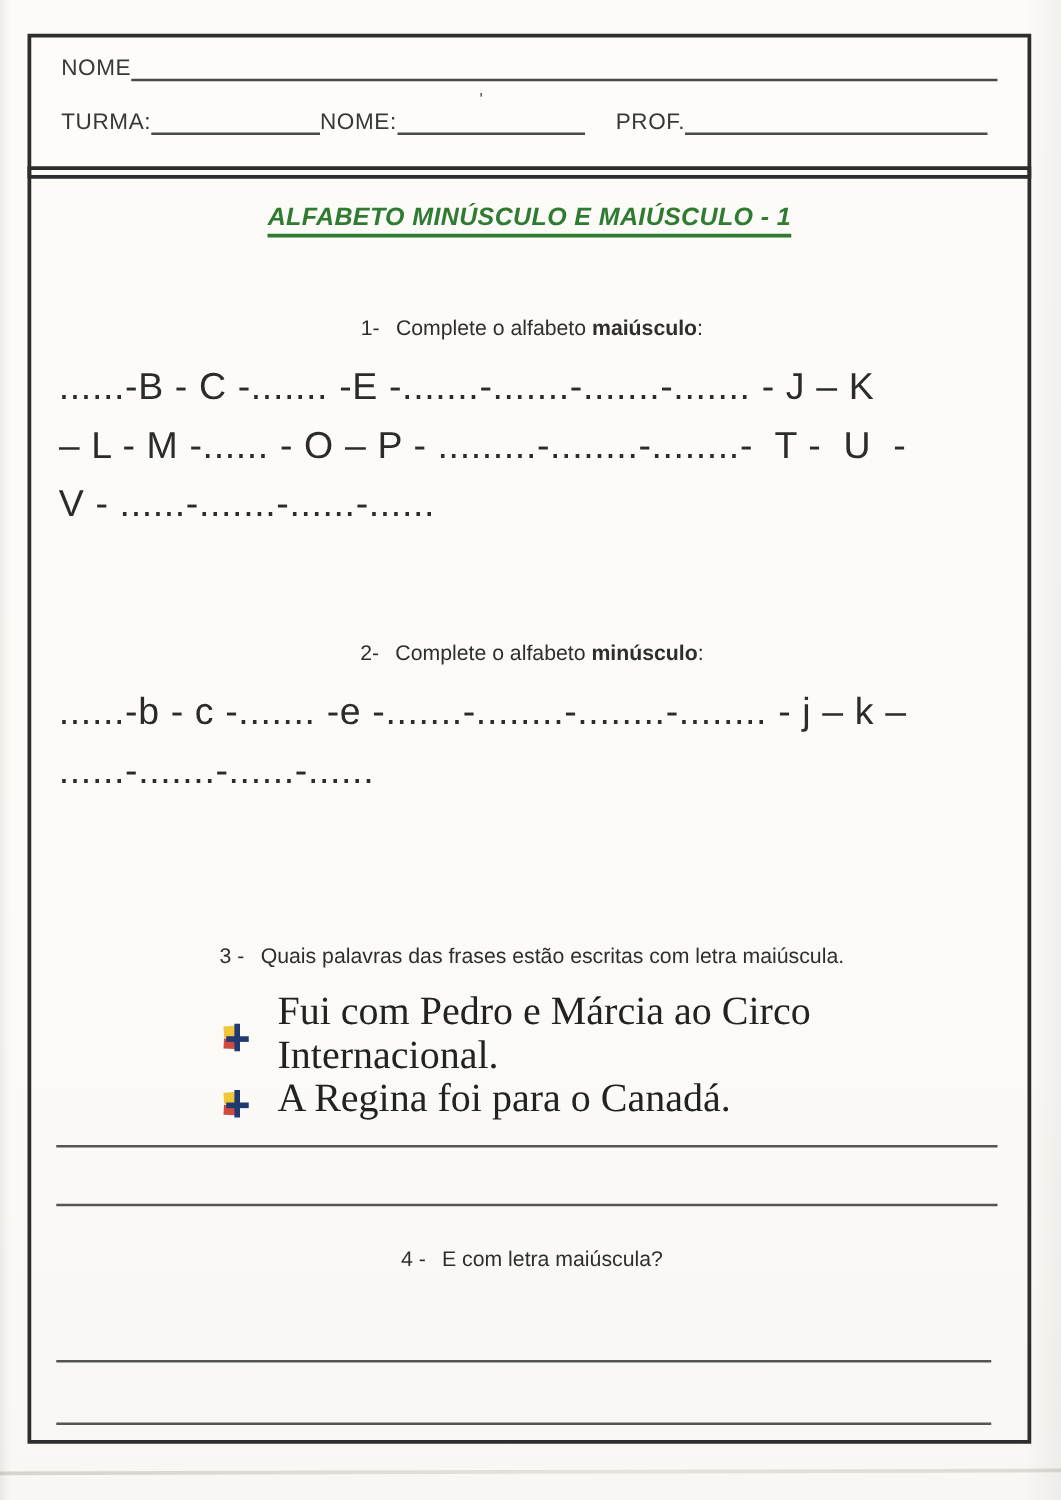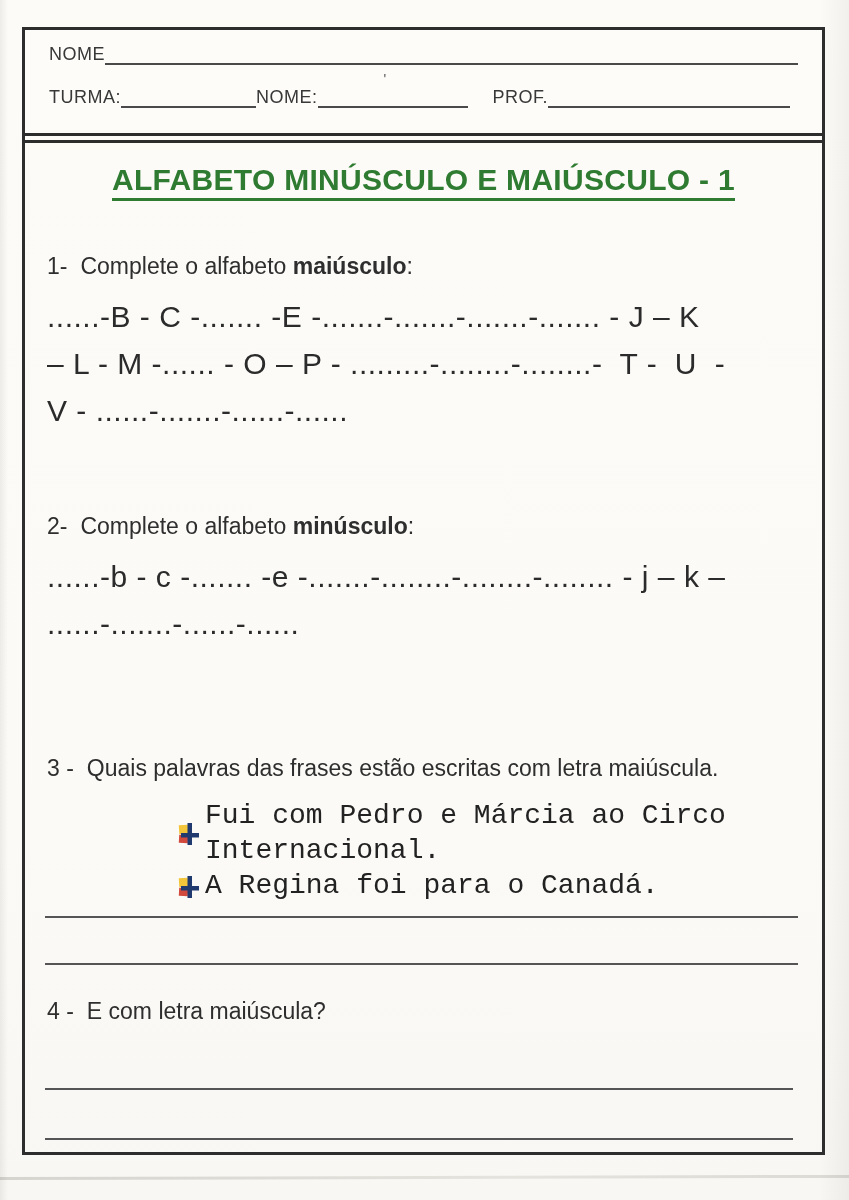--- a/index.html
+++ b/index.html
@@ -55,44 +55,44 @@
   
   .main-box{
     position:absolute;left:22px;top:133px;width:803px;height:1022px;
     border:3px solid #2d2d2d;box-sizing:border-box;background:transparent;
   }
   .worksheet-title{
     position:absolute;top:27px;left:0;width:100%;text-align:center;
   }
   .worksheet-title span{
     display:inline-block;
-    font-size:30px;font-weight:bold;color:#2e7b31;
-    border-bottom:3px solid #2e7b31;padding-bottom:1px;letter-spacing:0.3px;
+    font-size:20px;font-weight:bold;color:#2e7b31;
+    border-bottom:3px solid #2e7b31;padding-bottom:1px;letter-spacing:0.3px;font-style:italic;
   }
 
   .exercise{position:absolute;left:22px;right:18px;}
   .ex1{top:117px;}
   .ex2{top:377px;}
   .ex3{top:619px;}
   .ex4{top:862px;}
 
-  .prompt{font-size:23px;color:#2e2e2e;}
+  .prompt{font-size:17px;color:#2e2e2e;text-align:center;}
   .prompt .num{margin-right:13px;}
   .prompt b{font-weight:bold;}
 
   .alpha-lines{margin-top:13px;}
   .alpha-line{
     font-size:30px;color:#2b2b2b;letter-spacing:0.5px;
     line-height:47px;white-space:pre;overflow:hidden;
   }
 
   .bullet-list{margin-top:16px;padding-left:131px;}
   .bullet-item{
-    display:flex;align-items:center;gap:5px;
-    font-family:Liberation Mono, monospace;font-size:28px;color:#222;
+    display:flex;align-items:center;gap:22px;
+    font-family:Liberation Serif, serif;font-size:32px;color:#222;
     line-height:35px;
   }
   .bullet-item .icon{flex:0 0 auto;display:inline-block;width:22px;height:24px;}
 
   .answer-line{
     position:absolute;left:20px;width:753px;height:0;
     border-top:2px solid #555;
   }
   .al-1{top:780px;}
   .al-2{top:827px;}

